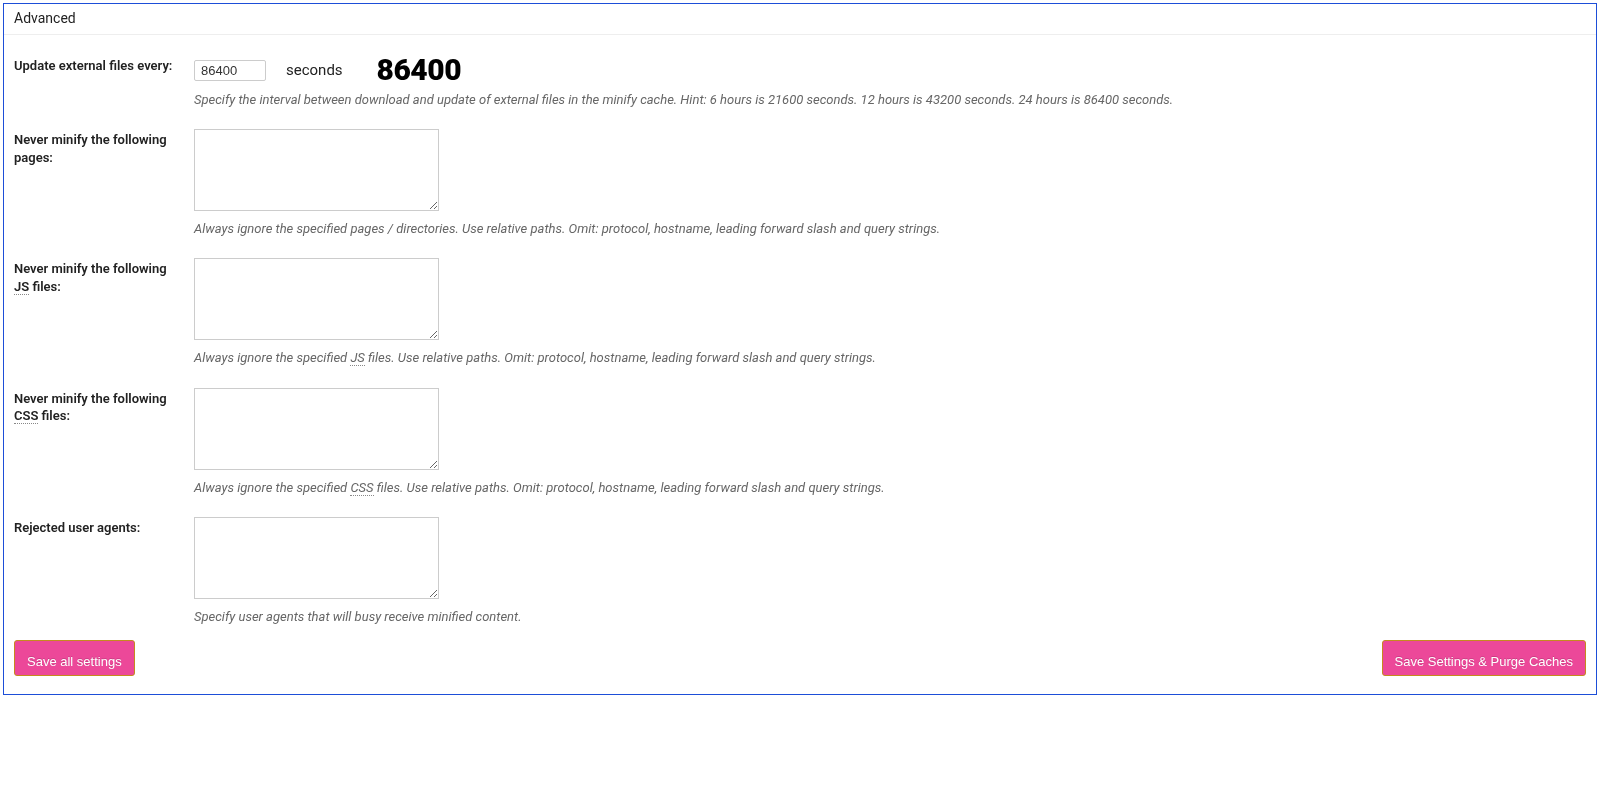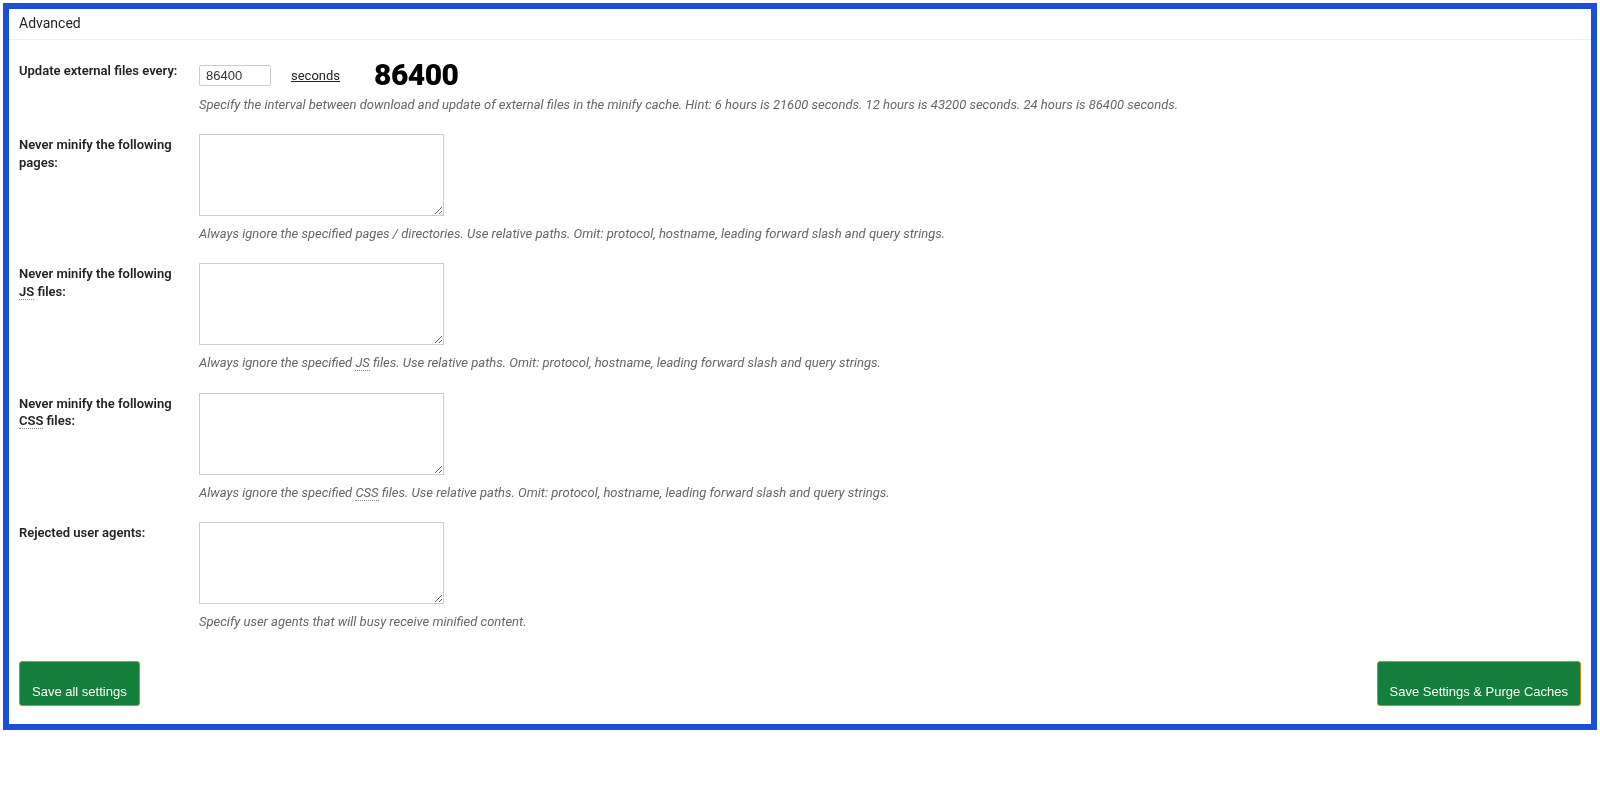--- a/index.html
+++ b/index.html
@@ -4,21 +4,21 @@
   <style>
     * { box-sizing: border-box; margin: 0; padding: 0; }
     body {
       font-family: -apple-system, BlinkMacSystemFont, "Segoe UI", Roboto, Helvetica, Arial, sans-serif;
       font-size: 13px;
       color: #222;
       background: #fff;
       padding: 3px;
     }
     .panel {
-      border: 6px solid #1d4ed8;
+      border: 1px solid #1d4ed8;
       background: #fff;
     }
     .panel-header {
       padding: 6px 10px 8px 10px;
       border-bottom: 1px solid #eee;
       font-size: 14px;
       color: #222;
     }
     .form-table {
       width: 100%;
@@ -45,21 +45,21 @@
     }
     input[type="text"].small-input {
       width: 72px;
       padding: 2px 6px;
       font-size: 13px;
       border: 1px solid #ccc;
       border-radius: 2px;
       color: #333;
       background: #fff;
     }
-    .unit { font-size: 13px; color: #222; text-decoration: underline; }
+    .unit { font-size: 15px; color: #222; }
     .big-number {
       font-size: 30px;
       font-weight: 900;
       color: #000;
       letter-spacing: -0.5px;
       margin-left: 14px;
       line-height: 1;
     }
     .desc {
       font-style: italic;
@@ -78,29 +78,28 @@
       font-family: inherit;
     }
     .dotted { border-bottom: 1px dotted #888; }
     .actions {
       padding: 14px 10px 18px 10px;
       display: flex;
       justify-content: space-between;
     }
     .btn {
       display: inline-block;
-      padding: 22px 12px 6px;
+      padding: 13px 12px 6px;
       font-size: 13px;
       color: #fff;
-      background: #15803d;
+      background: #ec4899;
       border: 1px solid #c58a1e;
       border-radius: 3px;
       cursor: pointer;
       text-shadow: 0 -1px 0 rgba(0,0,0,0.15);
-      margin-top: 16px;
     }
   </style>
 </head>
 <body>
 
 <div class="panel">
   <div class="panel-header">Advanced</div>
 
   <table class="form-table">
     <tbody>

